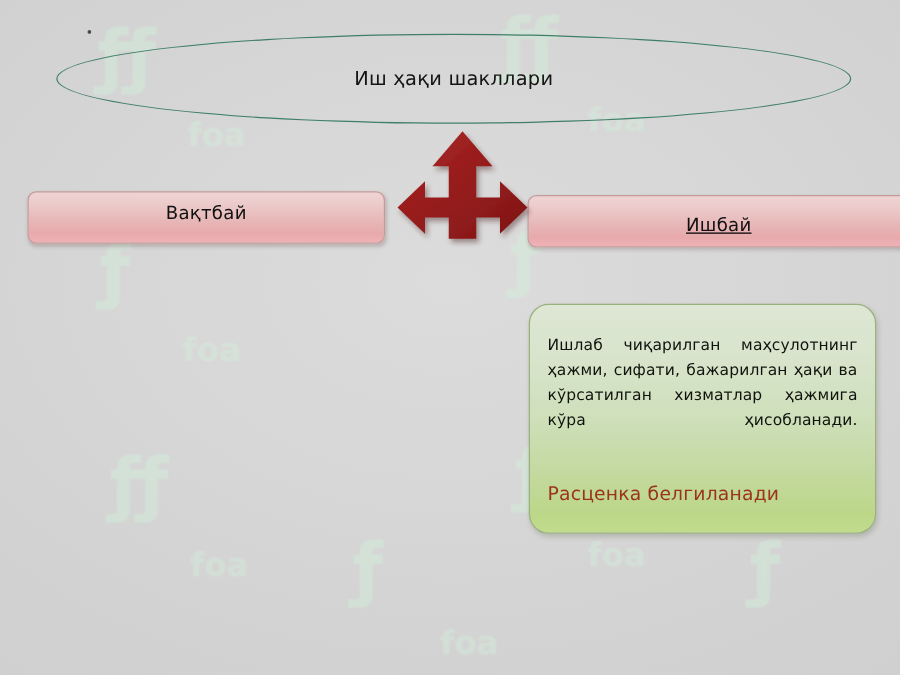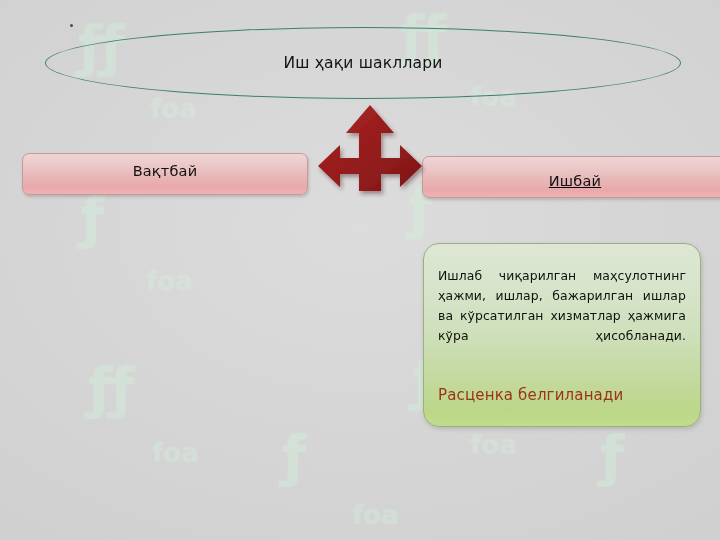--- a/index.html
+++ b/index.html
@@ -282,17 +282,17 @@
   <div class="pink-bar" id="pink-left">
     <span class="bar-label">Вақтбай</span>
   </div>
 
   <div class="pink-bar" id="pink-right">
     <span class="bar-label">Ишбай</span>
   </div>
 
 
   <div class="green-panel" id="green-right">
-    <p class="panel-body">Ишлаб чиқарилган маҳсулотнинг ҳажми, ишлар, бажарилган ишлар ва кўрсатилган хизматлар ҳажмига кўра ҳисобланади.</p>
+    <p class="panel-body">Ишлаб чиқарилган маҳсулотнинг ҳажми, сифати, бажарилган ҳақи ва кўрсатилган хизматлар ҳажмига кўра ҳисобланади.</p>
     <p class="panel-accent">Расценка белгиланади</p>
   </div>
 
 </div>
 
 </body></html>

